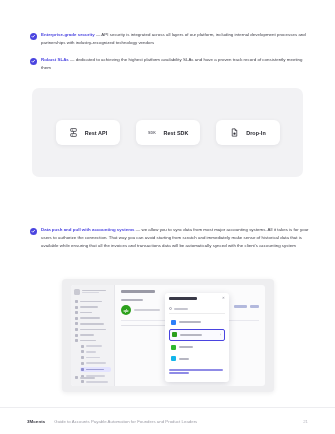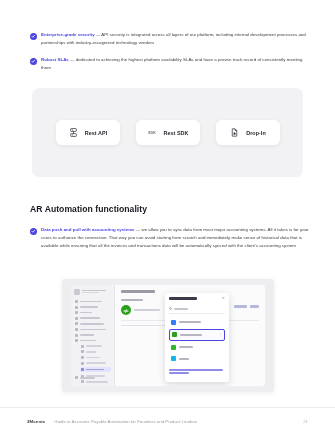--- a/index.html
+++ b/index.html
@@ -193,21 +193,20 @@
             <path d="M9 1.5v3h3" fill="none" stroke="currentColor" stroke-width="1.3" stroke-linejoin="round"></path>
             <circle cx="8" cy="10" r="2" fill="currentColor"></circle>
           </svg>
         </span>
         <span class="card-label">Drop-In</span>
       </div>
 
     </div>
   </div>
 
-  <div class="heading">AR Automation functionality</div>
 
   <div class="bullets2">
     <div class="bullet">
       <span class="check">
         <svg viewBox="0 0 10 10">
             <path d="M2 5.2 L4 7.2 L8 2.8" fill="none" stroke="#fff" stroke-width="1.8" stroke-linecap="round" stroke-linejoin="round"></path>
           </svg>
       </span>
       <span class="btext"><b class="lead">Data push and pull with accounting systems</b><span> — we allow you to sync data from most major accounting systems. All it takes is for your users to authorize the connection. That way you can avoid starting from scratch and immediately make sense of historical data that is available while ensuring that all the invoices and transactions data will be automatically synced with the client's accounting system</span></span>
     </div>

